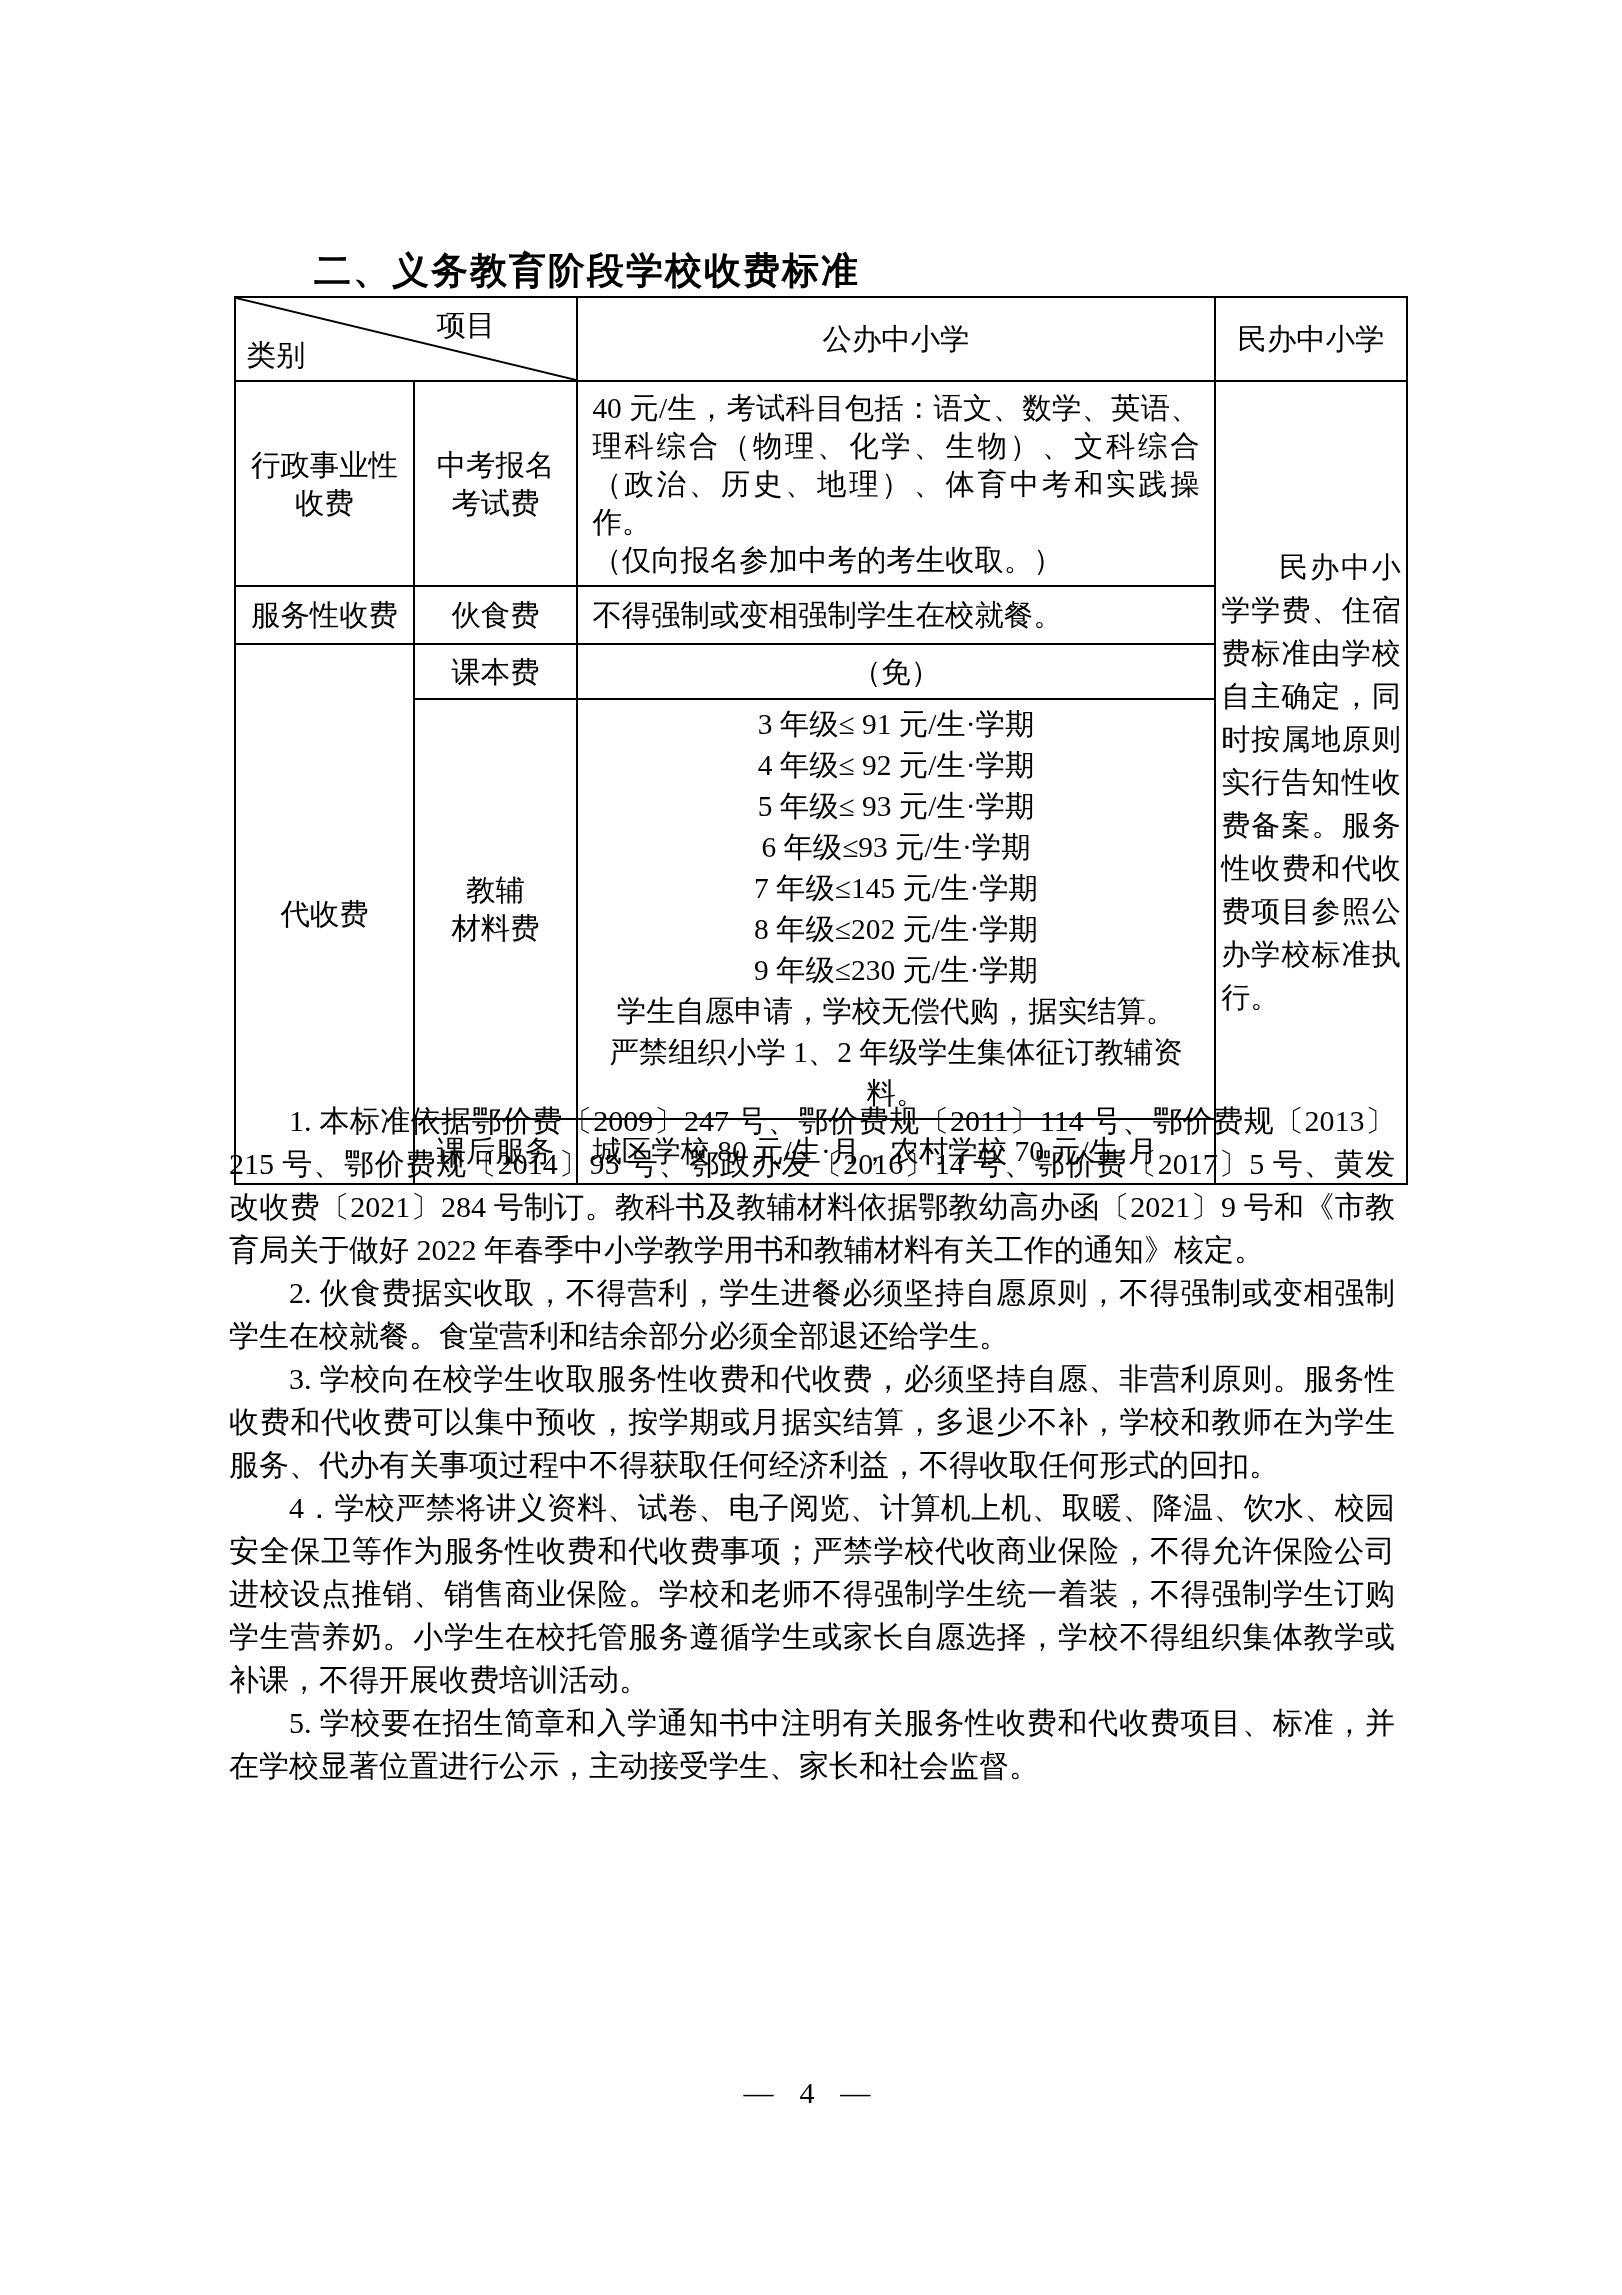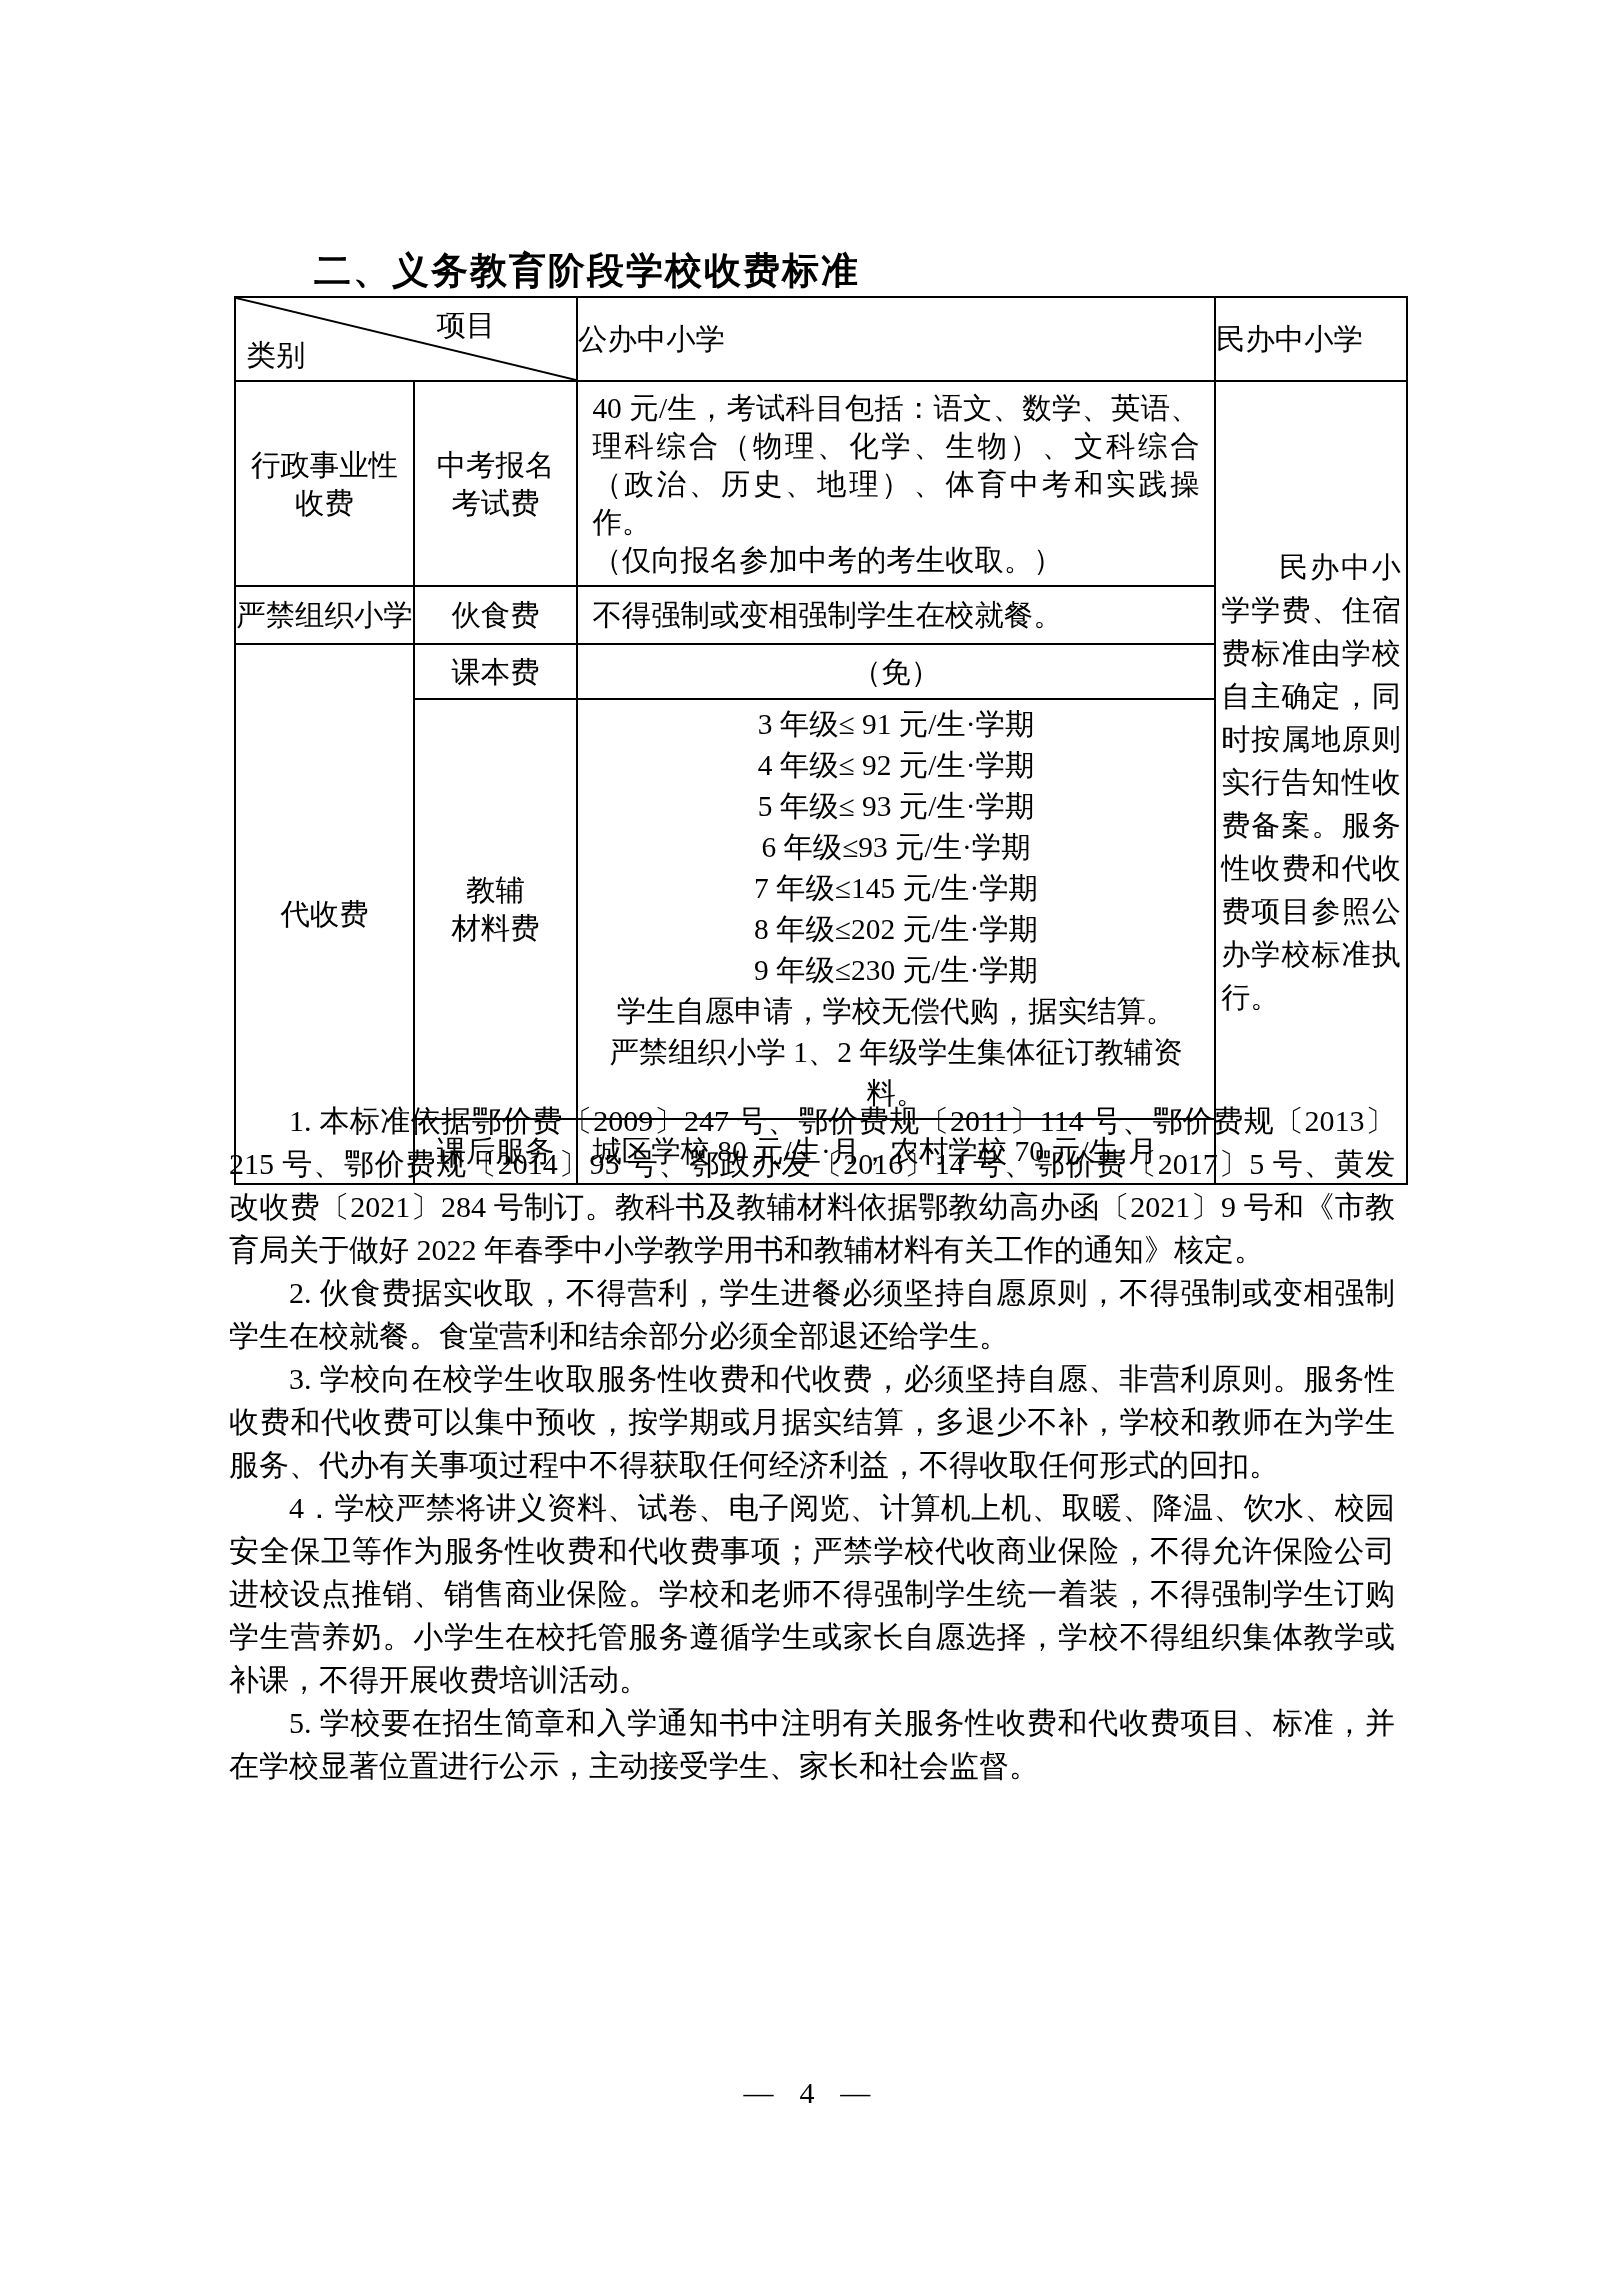--- a/index.html
+++ b/index.html
@@ -19,21 +19,21 @@
   table.fee-table {
     position: absolute; left: 234px; top: 296px;
     width: 1173px; border-collapse: collapse; table-layout: fixed;
     border: 2.6px solid #000;
   }
   .fee-table td {
     border: 2px solid #000;
     font-size: 29.4px; line-height: 38px;
     vertical-align: middle; color: #000;
   }
-  .th-cell { text-align: left; }
+  .th-cell { text-align: center; }
   .cat-cell, .item-cell { text-align: center; white-space: pre-line; }
   .content-cell {
     text-align: justify; white-space: pre-line;
     padding: 6.5px 14.4px; line-height: 41px;
   }
   .content-cell.center { text-align: center; padding: 6.5px 0; }
   .content-cell.list { text-align: center; line-height: 41px; padding: 3.9px 14.4px; margin-left: 21px; }
 
   .diag-cell { position: relative; padding: 0; }
   .diag-line-svg { position: absolute; left: 0; top: 0; width: 100%; height: 100%; display: block; }
@@ -95,21 +95,21 @@
         <td class="item-cell">中考报名
 考试费</td>
         <td class="content-cell">40 元/生，考试科目包括：语文、数学、英语、理科综合（物理、化学、生物）、文科综合（政治、历史、地理）、体育中考和实践操作。
 （仅向报名参加中考的考生收取。）</td>
         <td class="private-cell" rowspan="5">
           <div class="private-note">民办中小学学费、住宿费标准由学校自主确定，同时按属地原则实行告知性收费备案。服务性收费和代收费项目参照公办学校标准执行。</div>
         </td>
       </tr>
 
       <tr style="height:58px">
-        <td class="cat-cell">严禁组织小学</td>
+        <td class="cat-cell">服务性收费</td>
         <td class="item-cell">伙食费</td>
         <td class="content-cell">不得强制或变相强制学生在校就餐。</td>
       </tr>
 
       <tr style="height:55px">
         <td class="cat-cell" rowspan="3">代收费</td>
         <td class="item-cell">课本费</td>
         <td class="content-cell center">（免）</td>
       </tr>
 

